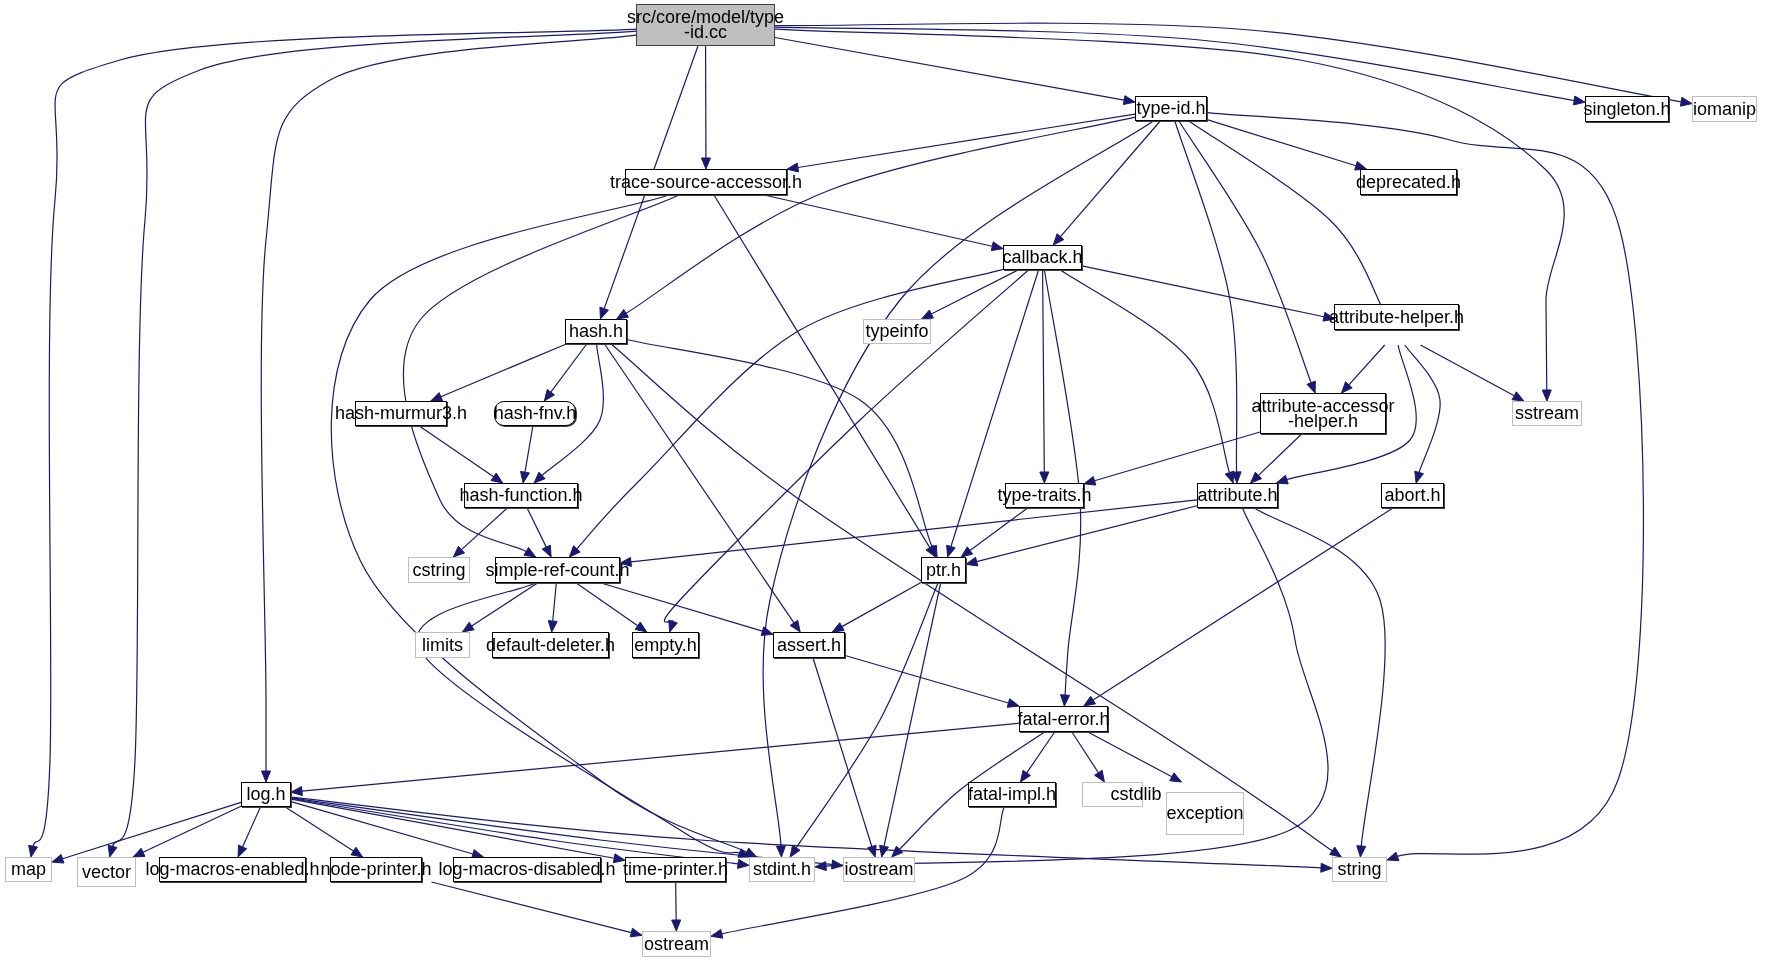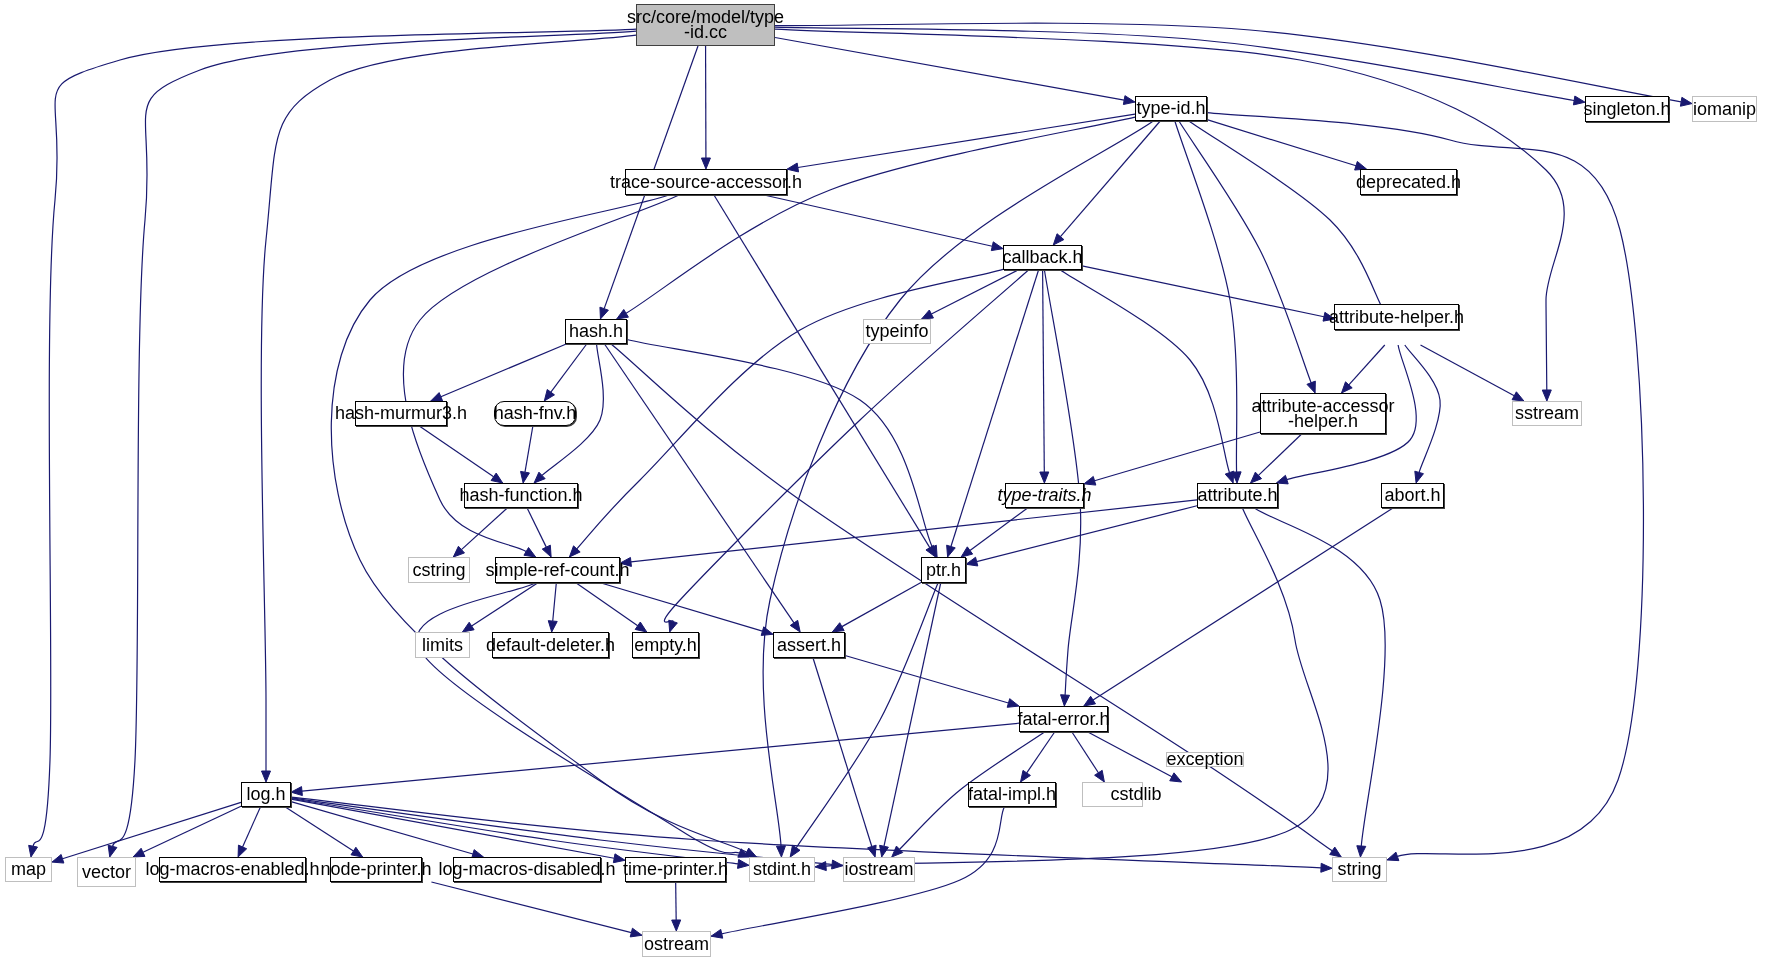--- a/index.html
+++ b/index.html
@@ -349,35 +349,35 @@
       <div class="node internal" style="left: 1003px; top: 245px; width: 79px; height: 25px;">callback.h</div>
       <div class="node internal" style="left: 565px; top: 319px; width: 62px; height: 25px;">hash.h</div>
       <div class="node external" style="left: 863px; top: 319px; width: 68px; height: 25px;">typeinfo</div>
       <div class="node internal" style="left: 1334px; top: 304px; width: 125px; height: 26px;">attribute-helper.h</div>
       <div class="node internal" style="left: 355px; top: 401px; width: 92px; height: 25px;">hash-murmur3.h</div>
       <div class="node internal" style="left: 494px; top: 401px; width: 82px; height: 25px; border-radius: 10px;">hash-fnv.h</div>
       <div class="node internal" style="left: 1260px; top: 393px; width: 126px; height: 41px;">attribute-accessor
 -helper.h</div>
       <div class="node external" style="left: 1512px; top: 401px; width: 70px; height: 25px;">sstream</div>
       <div class="node internal" style="left: 464px; top: 483px; width: 114px; height: 25px;">hash-function.h</div>
-      <div class="node internal" style="left: 1005px; top: 483px; width: 79px; height: 25px; font-style: italic;">type-traits.h</div>
+      <div class="node internal" style="left: 1005px; top: 483px; width: 79px; height: 25px;">type-traits.h</div>
       <div class="node internal" style="left: 1197px; top: 483px; width: 81px; height: 25px;">attribute.h</div>
       <div class="node internal" style="left: 1381px; top: 483px; width: 63px; height: 25px;">abort.h</div>
       <div class="node external" style="left: 408px; top: 557px; width: 62px; height: 26px;">cstring</div>
       <div class="node internal" style="left: 495px; top: 557px; width: 125px; height: 26px;">simple-ref-count.h</div>
       <div class="node internal" style="left: 921px; top: 557px; width: 45px; height: 26px;">ptr.h</div>
       <div class="node external" style="left: 415px; top: 632px; width: 55px; height: 26px;">limits</div>
       <div class="node internal" style="left: 492px; top: 632px; width: 117px; height: 26px;">default-deleter.h</div>
       <div class="node internal" style="left: 632px; top: 632px; width: 67px; height: 26px;">empty.h</div>
       <div class="node internal" style="left: 773px; top: 632px; width: 72px; height: 26px;">assert.h</div>
       <div class="node internal" style="left: 1019px; top: 706px; width: 89px; height: 26px;">fatal-error.h</div>
       <div class="node internal" style="left: 241px; top: 782px; width: 50px; height: 25px;">log.h</div>
       <div class="node internal" style="left: 968px; top: 782px; width: 88px; height: 25px;">fatal-impl.h</div>
       <div class="node external" style="left: 1082px; top: 782px; width: 61px; height: 25px; padding-left: 47px;">cstdlib</div>
-      <div class="node external" style="left: 1166px; top: 752px; width: 78px; height: 15px;">exception</div>
+      <div class="node external" style="left: 1166px; top: 792px; width: 78px; height: 43px;">exception</div>
       <div class="node external" style="left: 5px; top: 857px; width: 47px; height: 25px;">map</div>
       <div class="node external" style="left: 77px; top: 857px; width: 59px; height: 30px;">vector</div>
       <div class="node internal" style="left: 159px; top: 857px; width: 147px; height: 25px;">log-macros-enabled.h</div>
       <div class="node internal" style="left: 330px; top: 857px; width: 92px; height: 25px;">node-printer.h</div>
       <div class="node internal" style="left: 453px; top: 857px; width: 148px; height: 25px;">log-macros-disabled.h</div>
       <div class="node internal" style="left: 625px; top: 857px; width: 101px; height: 25px;">time-printer.h</div>
       <div class="node external" style="left: 749px; top: 857px; width: 66px; height: 25px;">stdint.h</div>
       <div class="node external" style="left: 843px; top: 857px; width: 72px; height: 25px;">iostream</div>
       <div class="node external" style="left: 1332px; top: 857px; width: 55px; height: 25px;">string</div>
       <div class="node external" style="left: 642px; top: 931px; width: 69px; height: 26px;">ostream</div>

